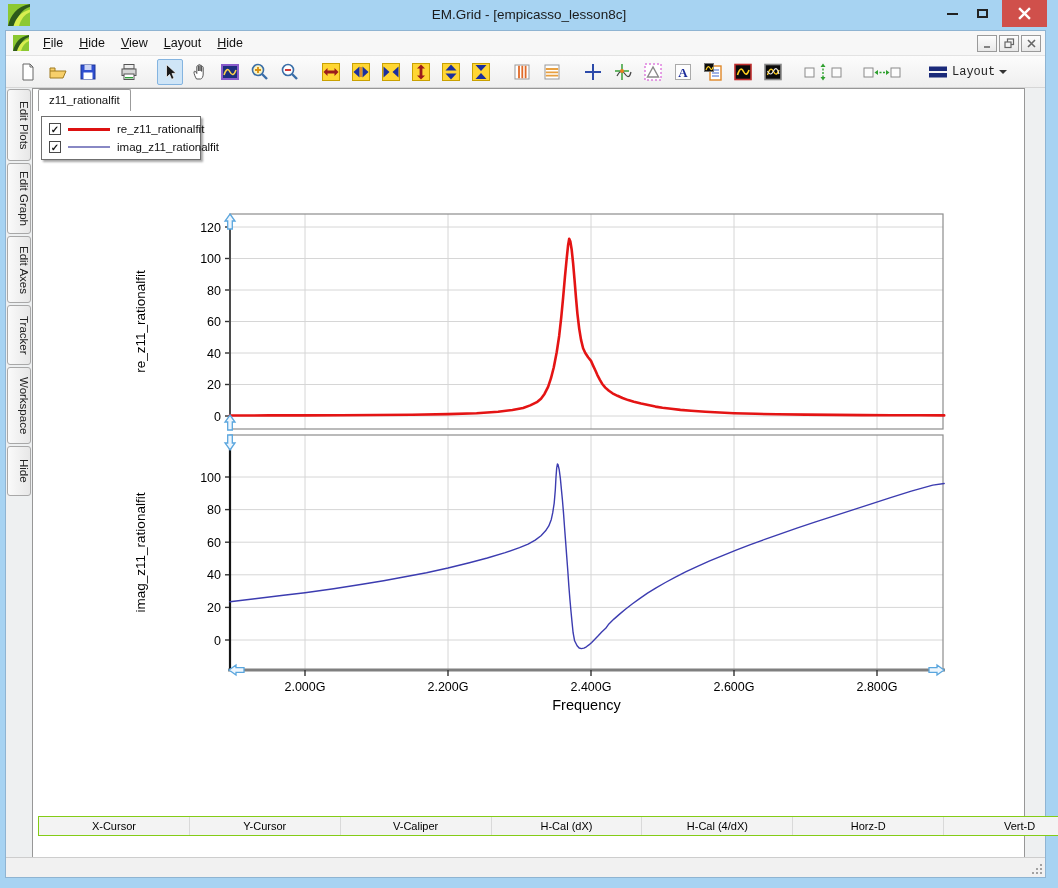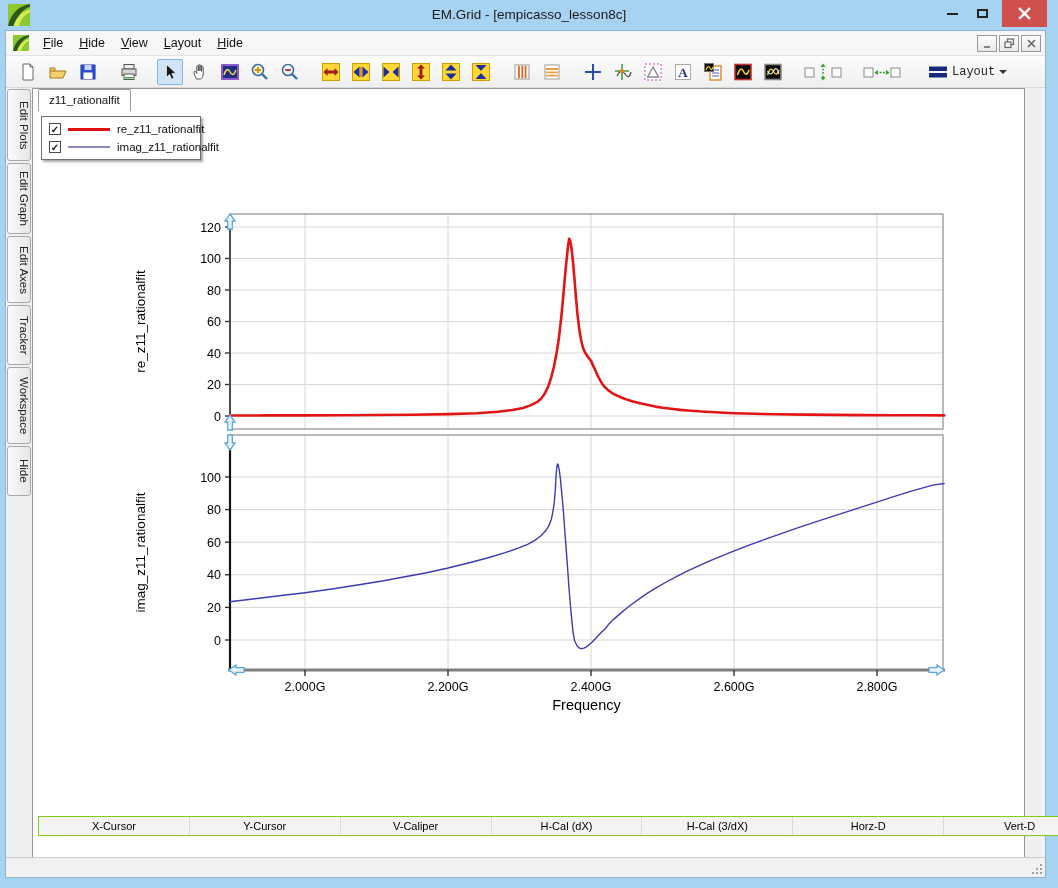--- a/index.html
+++ b/index.html
@@ -414,21 +414,21 @@
           <span class="legend-label">imag_z11_rationalfit</span>
         </div>
       </div>
 
       <div class="meas-table">
         <div class="meas-row meas-head">
           <div class="meas-cell">X-Cursor</div>
           <div class="meas-cell">Y-Cursor</div>
           <div class="meas-cell">V-Caliper</div>
           <div class="meas-cell">H-Cal (dX)</div>
-          <div class="meas-cell">H-Cal (3/dX)</div>
+          <div class="meas-cell">H-Cal (4/dX)</div>
           <div class="meas-cell">Horz-D</div>
           <div class="meas-cell">Vert-D</div>
         </div>
       </div>
     </div>
   </div>
 
   <div class="app-statusbar">
     <div class="grip">
         <span></span>

